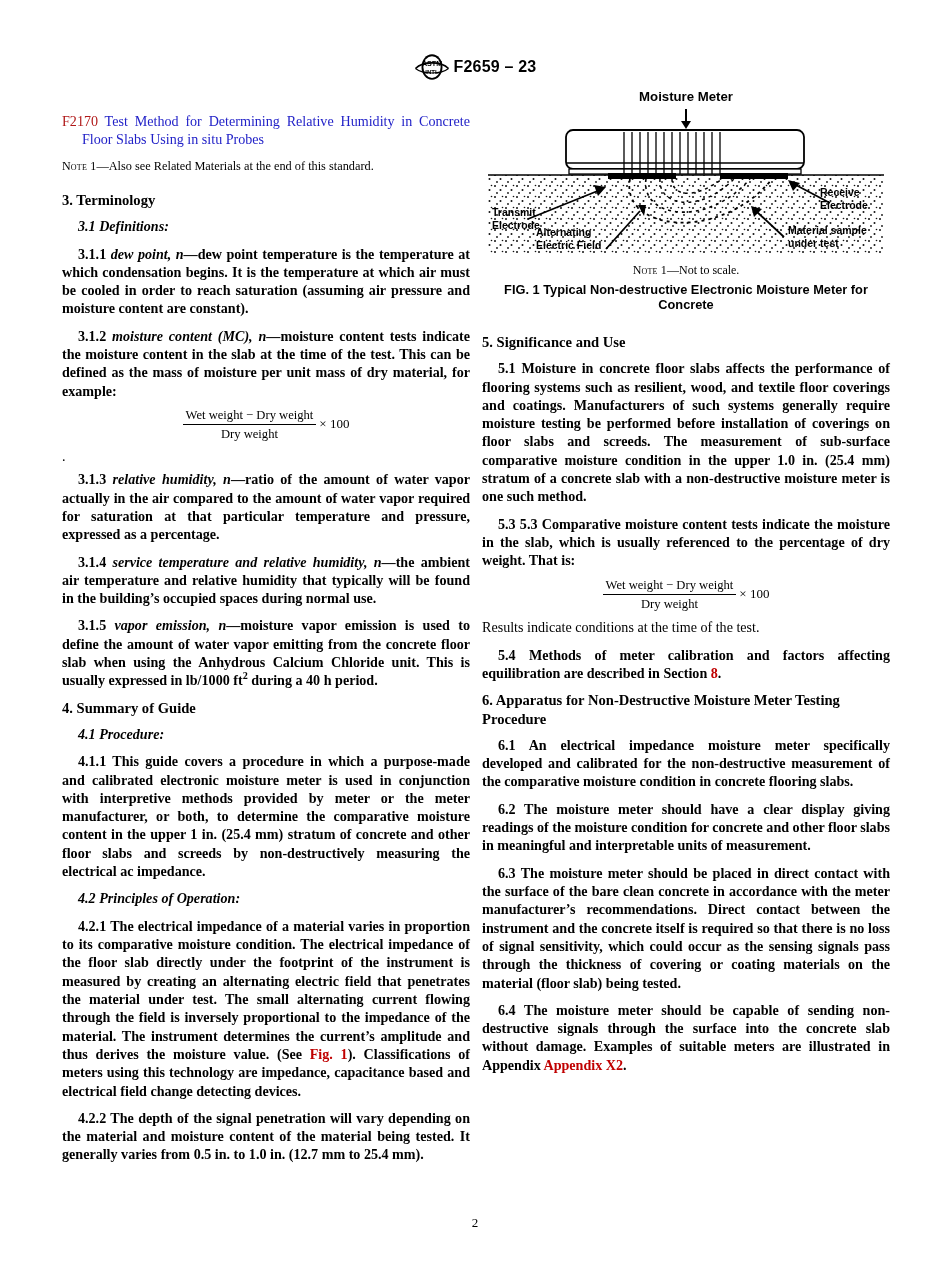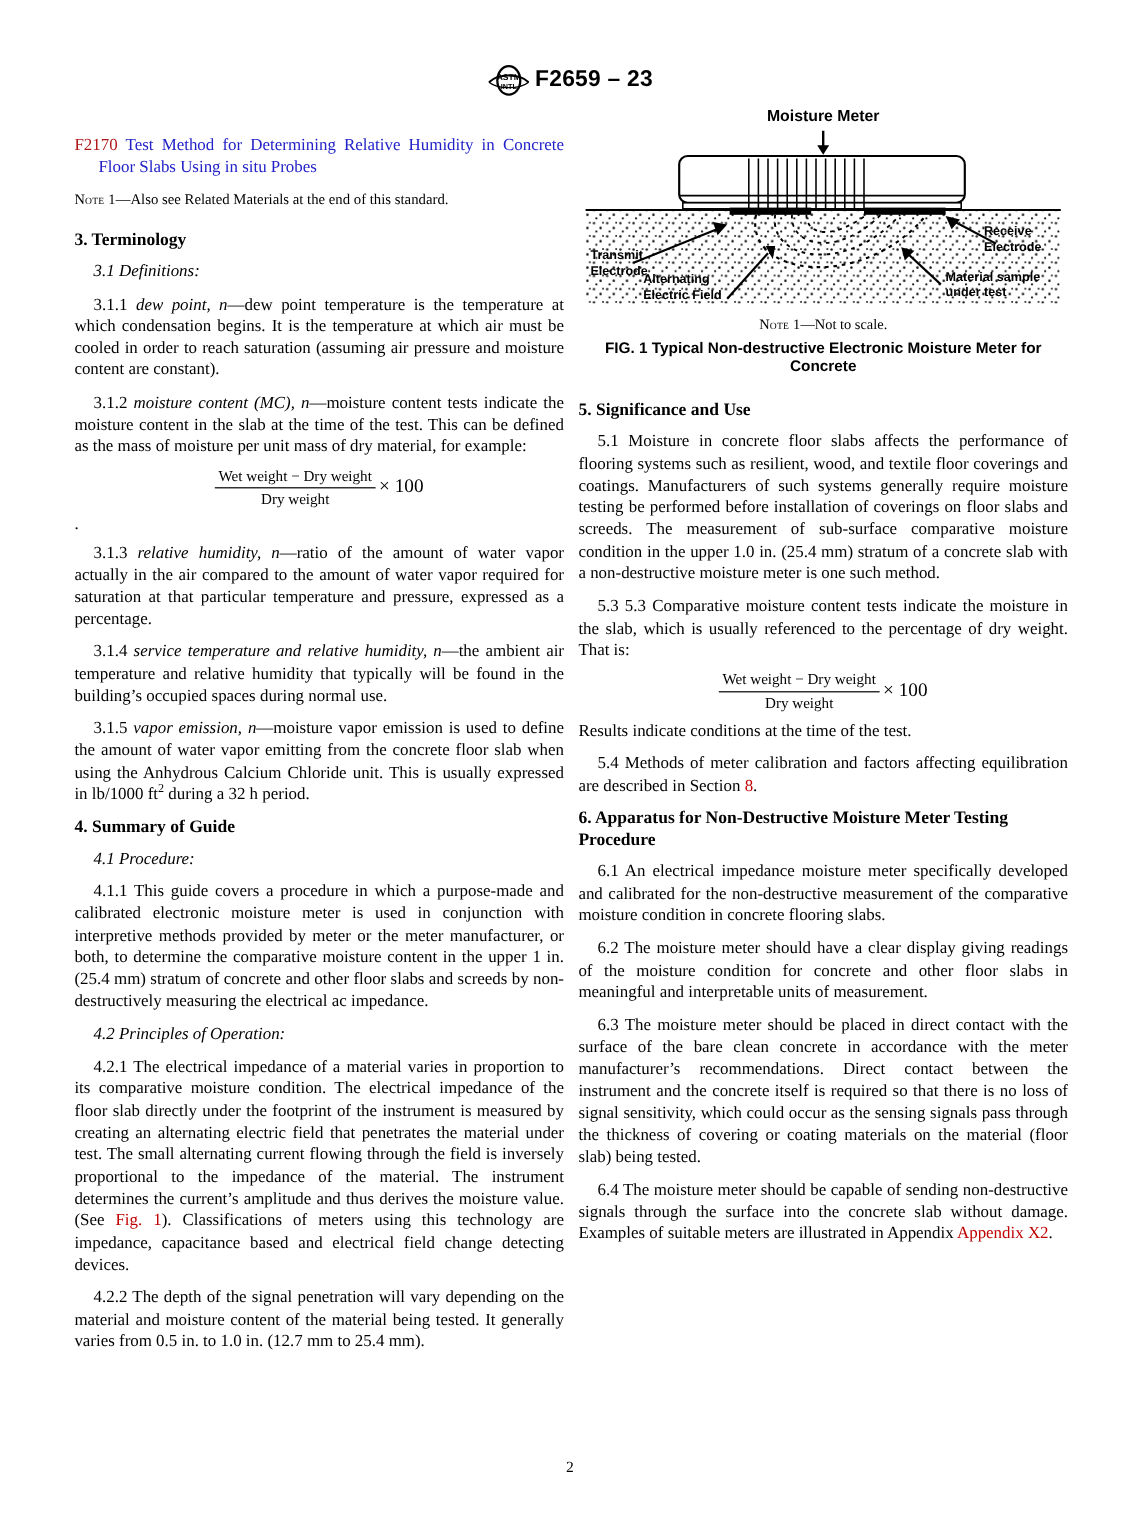--- a/index.html
+++ b/index.html
@@ -37,21 +37,21 @@
   .astm-logo {
     display: inline-block;
     width: 36px;
     height: 30px;
     position: relative;
   }
   .astm-logo svg { display:block; }
   .doc-designation {
     font-family: "Liberation Sans", sans-serif;
     font-weight: bold;
-    font-size: 19px;
+    font-size: 16px;
     letter-spacing: 0.2px;
   }
 
   
   .col {
     position: absolute;
     top: 88px;
     width: 408px;
     font-size: 14.1px;
     line-height: 1.30;
@@ -95,20 +95,21 @@
     font-size: 14.6px;
     margin: 0 0 8px 0;
     line-height: 1.25;
     text-align: left;
   }
   .sec-spacer-top { margin-top: 16px; }
 
   .para {
     text-indent: 16px;
     margin-bottom: 9px;
+    font-weight: bold;
   }
   .para-tight { margin-bottom: 7px; }
   .it { font-style: italic; }
   .red { color: #c00000; }
 
   
   .formula {
     text-align: center;
     text-indent: 0;
     margin: 7px 0 6px 0;
@@ -127,21 +128,21 @@
   }
   .frac .den {
     display: block;
     padding: 1px 3px 0 3px;
     white-space: nowrap;
   }
   .mult {
     display: inline-block;
     vertical-align: middle;
     padding-left: 3px;
-    font-size: 16px;
+    font-size: 13px;
   }
   .lone-dot {
     text-indent: 0;
     margin: 0 0 6px 0;
     font-size: 14.1px;
     line-height: 1.1;
   }
   .after-formula {
     text-indent: 0;
     margin-bottom: 9px;
@@ -227,21 +228,21 @@
         <span class="den">Dry weight</span>
       </span><span class="mult">× 100</span>
     </p>
 
     <p class="lone-dot">.</p>
 
     <p class="para"><span>3.1.3 </span><span class="it">relative humidity, n</span><span>—ratio of the amount of water vapor actually in the air compared to the amount of water vapor required for saturation at that particular temperature and pressure, expressed as a percentage.</span></p>
 
     <p class="para"><span>3.1.4 </span><span class="it">service temperature and relative humidity, n</span><span>—the ambient air temperature and relative humidity that typically will be found in the building’s occupied spaces during normal use.</span></p>
 
-    <p class="para"><span>3.1.5 </span><span class="it">vapor emission, n</span><span>—moisture vapor emission is used to define the amount of water vapor emitting from the concrete floor slab when using the Anhydrous Calcium Chloride unit. This is usually expressed in lb/1000 ft</span><sup>2</sup><span> during a 32 h period.</span></p>
+    <p class="para"><span>3.1.5 </span><span class="it">vapor emission, n</span><span>—moisture vapor emission is used to define the amount of water vapor emitting from the concrete floor slab when using the Anhydrous Calcium Chloride unit. This is usually expressed in lb/1000 ft</span><sup>2</sup><span> during a 40 h period.</span></p>
 
     <h2 class="sec sec-spacer-top">4.  Summary of Guide</h2>
 
     <p class="para"><span class="it">4.1  Procedure:</span></p>
 
     <p class="para">4.1.1 This guide covers a procedure in which a purpose-made and calibrated electronic moisture meter is used in conjunction with interpretive methods provided by meter or the meter manufacturer, or both, to determine the comparative moisture content in the upper 1 in. (25.4 mm) stratum of concrete and other floor slabs and screeds by non-destructively measuring the electrical ac impedance.</p>
 
     <p class="para"><span class="it">4.2  Principles of Operation:</span></p>
 
     <p class="para"><span>4.2.1 The electrical impedance of a material varies in proportion to its comparative moisture condition. The electrical impedance of the floor slab directly under the footprint of the instrument is measured by creating an alternating electric field that penetrates the material under test. The small alternating current flowing through the field is inversely proportional to the impedance of the material. The instrument determines the current’s amplitude and thus derives the moisture value. (See </span><span class="red">Fig. 1</span><span>). Classifications of meters using this technology are impedance, capacitance based and electrical field change detecting devices.</span></p>

